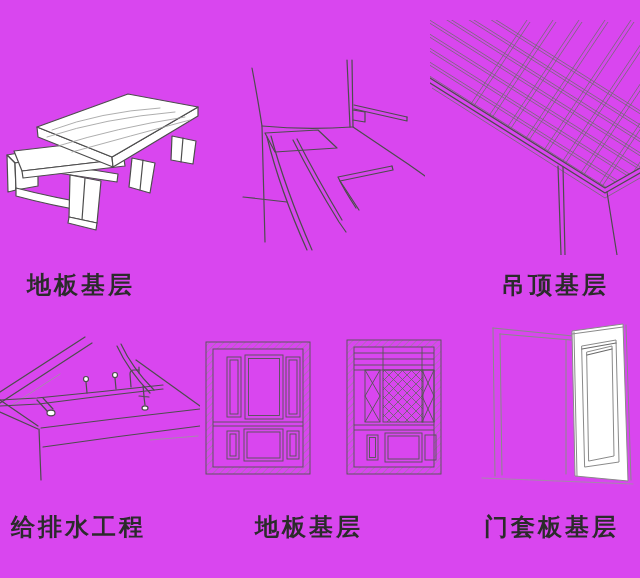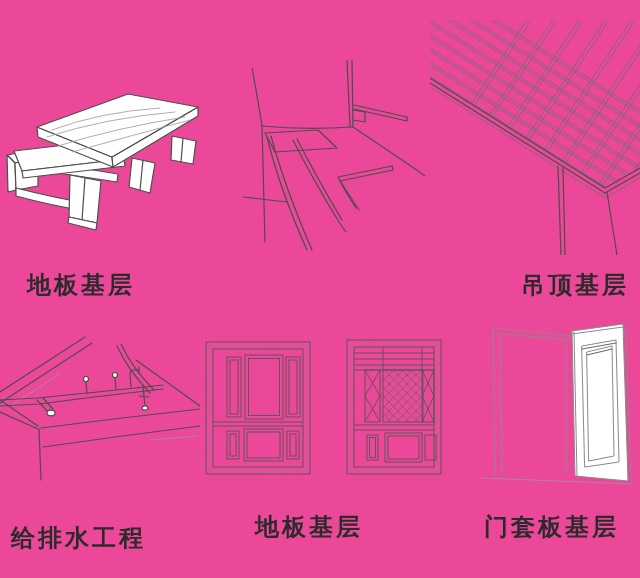--- a/index.html
+++ b/index.html
@@ -1,17 +1,17 @@
 <!DOCTYPE html>
 <html><head>
 <meta charset="utf-8">
 <style>
   html,body{margin:0;padding:0;background:#fff;}
   #stage{
-    position:relative;width:640px;height:578px;background:#ec4899;overflow:hidden;
+    position:relative;width:640px;height:578px;background:#d946ef;overflow:hidden;
     font-family:"Liberation Sans", sans-serif;
   }
   .illus{position:absolute;}
   .illus svg{display:block;}
   .cell-label{
     position:absolute;white-space:nowrap;
     font-size:24px;font-weight:bold;letter-spacing:3px;
     color:#2b2b2b;line-height:1.2;
   }
   .sk{stroke:#4d4d4d;stroke-width:1.2;fill:none;stroke-linecap:round;stroke-linejoin:round;}
@@ -228,18 +228,18 @@
       <path class="dr" d="M114,22 L117,166"></path>
 
       <path class="dr" d="M122,36 L156,30 L159,152 L125,157 Z"></path>
       <path class="drd" d="M122,39 L156,33"></path>
       <path class="dr" d="M127,42 L152,36 L154,146 L129,151 Z"></path>
       <path class="drd" d="M127,45 L152,39"></path>
     </svg>
   </div>
 
   <div class="cell-label" style="left:27px;top:271px;">地板基层</div>
-  <div class="cell-label" style="left:501px;top:271px;margin-left:20px;">吊顶基层</div>
-  <div class="cell-label" style="left:11px;top:513px;margin-top:11px;">给排水工程</div>
+  <div class="cell-label" style="left:501px;top:271px;">吊顶基层</div>
+  <div class="cell-label" style="left:11px;top:513px;">给排水工程</div>
   <div class="cell-label" style="left:255px;top:513px;">地板基层</div>
   <div class="cell-label" style="left:484px;top:513px;">门套板基层</div>
 
 </div>
 
 </body></html>

